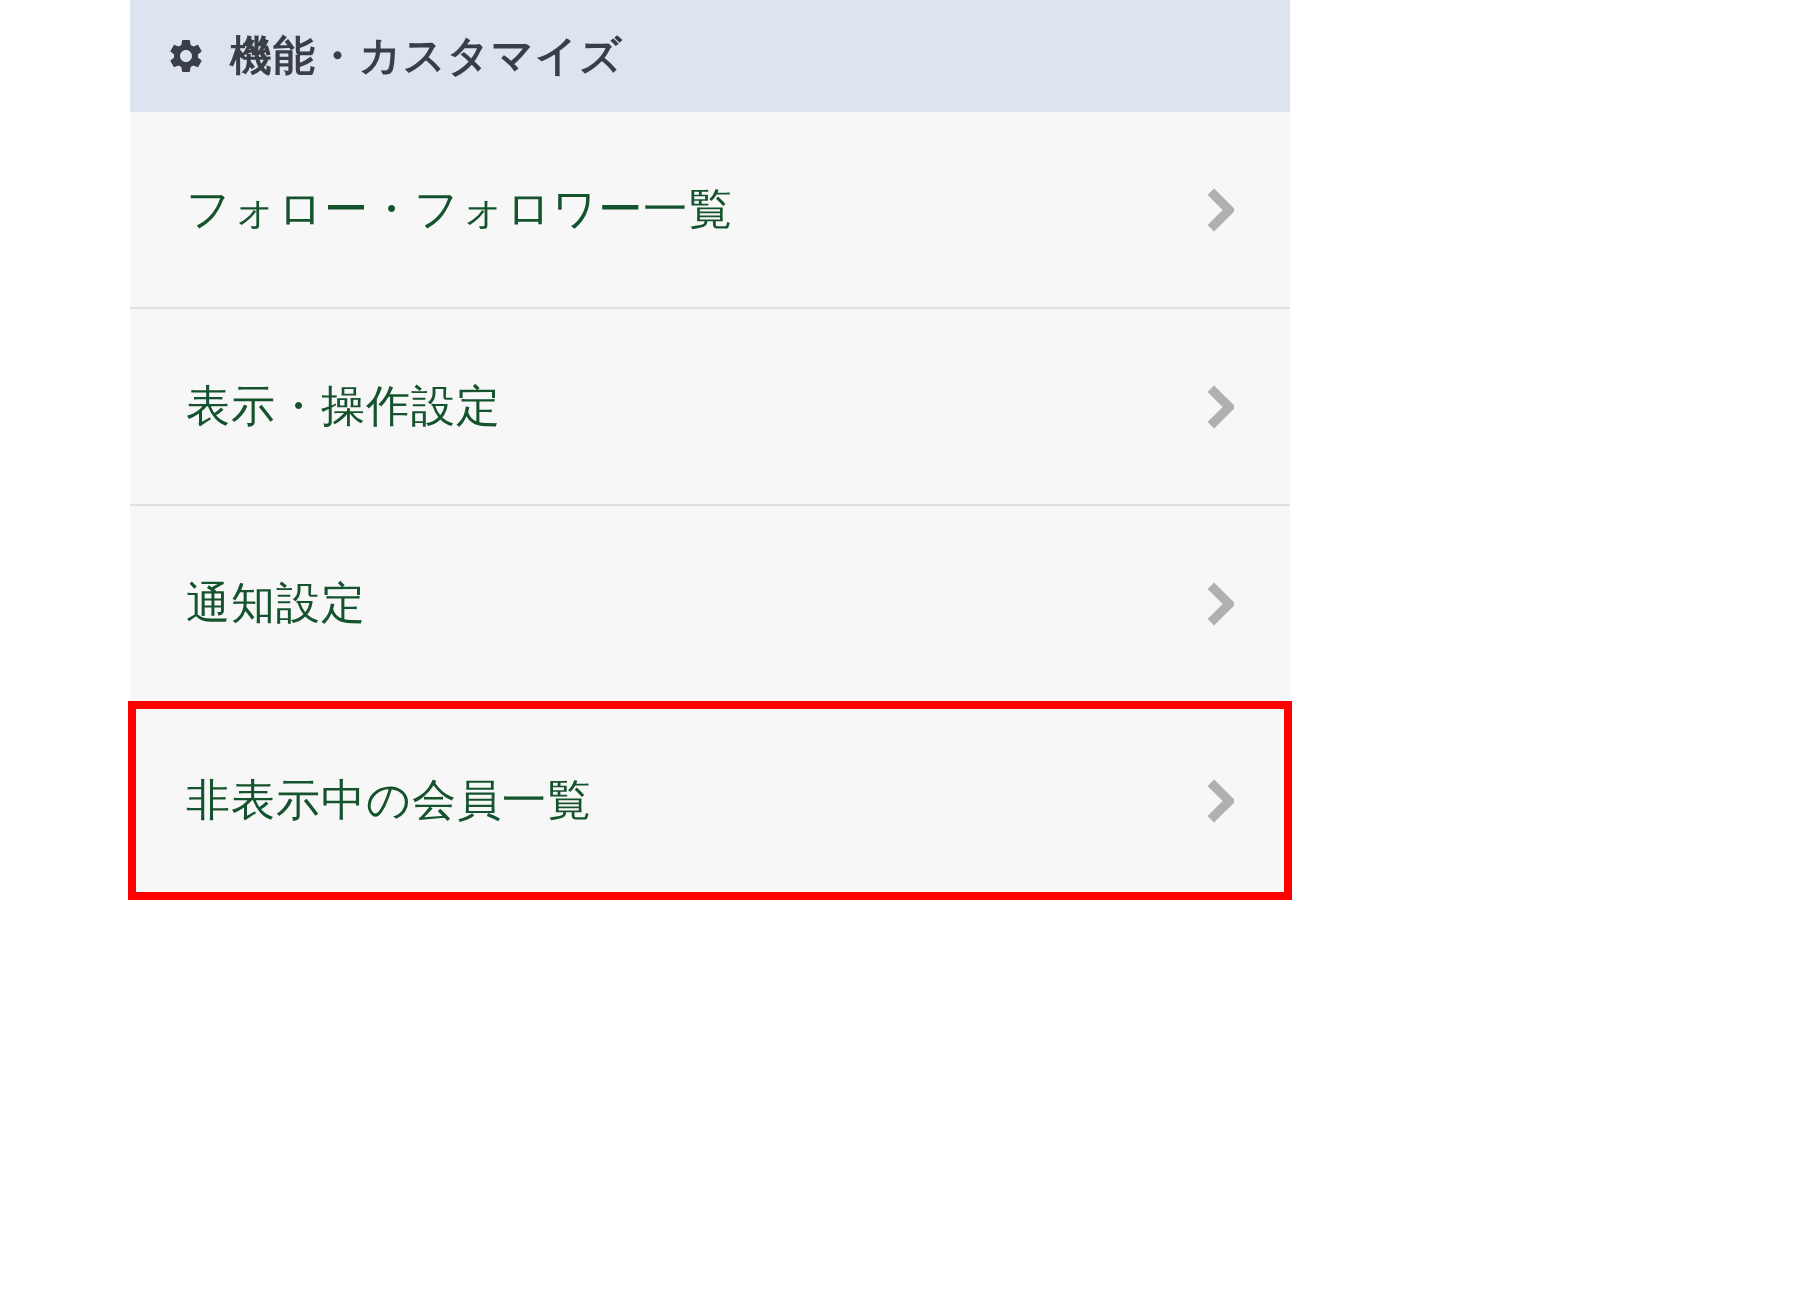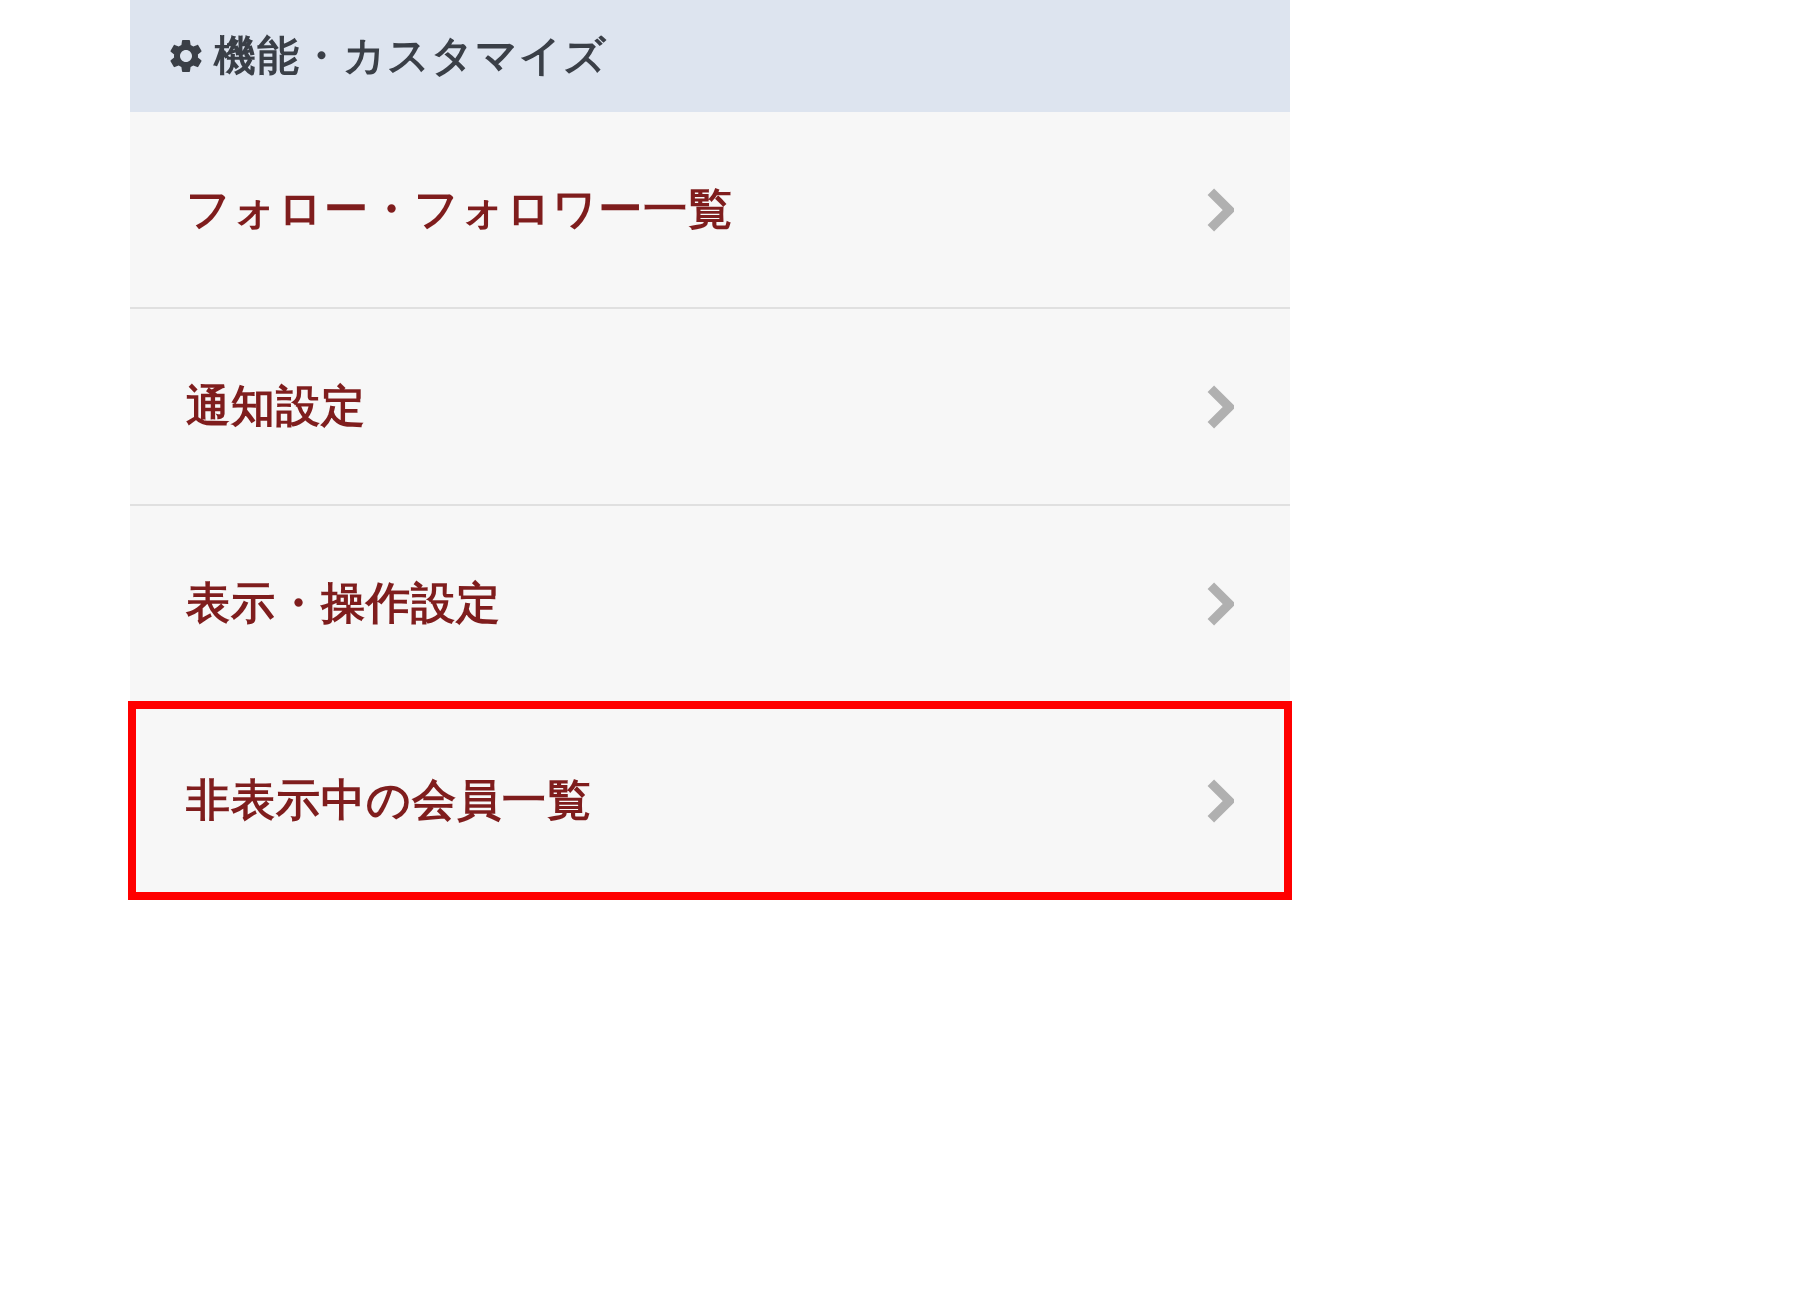--- a/index.html
+++ b/index.html
@@ -16,21 +16,21 @@
     .container {
       width: 1160px;
       margin-left: 130px;
       margin-top: 0;
     }
     .section-header {
       background: #dde4ef;
       padding: 28px 36px;
       display: flex;
       align-items: center;
-      gap: 8px;
+      gap: 24px;
     }
     .gear-icon {
       width: 40px;
       height: 40px;
       fill: #3a3f47;
       flex-shrink: 0;
     }
     .section-title {
       font-size: 42px;
       font-weight: 700;
@@ -48,22 +48,22 @@
       border-bottom: 2px solid #e0e0e0;
       cursor: pointer;
       position: relative;
     }
     .menu-item:last-child {
       border-bottom: none;
       align-items: center;
     }
     .menu-label {
       font-size: 44px;
-      font-weight: 700;
-      color: #7f1d1d;
+      font-weight: 400;
+      color: #14532d;
       letter-spacing: 1px;
     }
     .chevron-icon {
       width: 28px;
       height: 44px;
       fill: none;
       stroke: #b0b0b0;
       stroke-width: 5;
       flex-shrink: 0;
     }
@@ -85,28 +85,28 @@
 
   <div class="menu-list">
     <div class="menu-item">
       <span class="menu-label">フォロー・フォロワー一覧</span>
       <svg class="chevron-icon" viewBox="0 0 14 24">
         <polyline points="2,2 12,12 2,22"></polyline>
       </svg>
     </div>
 
     <div class="menu-item">
-      <span class="menu-label">通知設定</span>
+      <span class="menu-label">表示・操作設定</span>
       <svg class="chevron-icon" viewBox="0 0 14 24">
         <polyline points="2,2 12,12 2,22"></polyline>
       </svg>
     </div>
 
     <div class="menu-item">
-      <span class="menu-label">表示・操作設定</span>
+      <span class="menu-label">通知設定</span>
       <svg class="chevron-icon" viewBox="0 0 14 24">
         <polyline points="2,2 12,12 2,22"></polyline>
       </svg>
     </div>
 
     <div class="menu-item highlighted">
       <span class="menu-label">非表示中の会員一覧</span>
       <svg class="chevron-icon" viewBox="0 0 14 24">
         <polyline points="2,2 12,12 2,22"></polyline>
       </svg>

